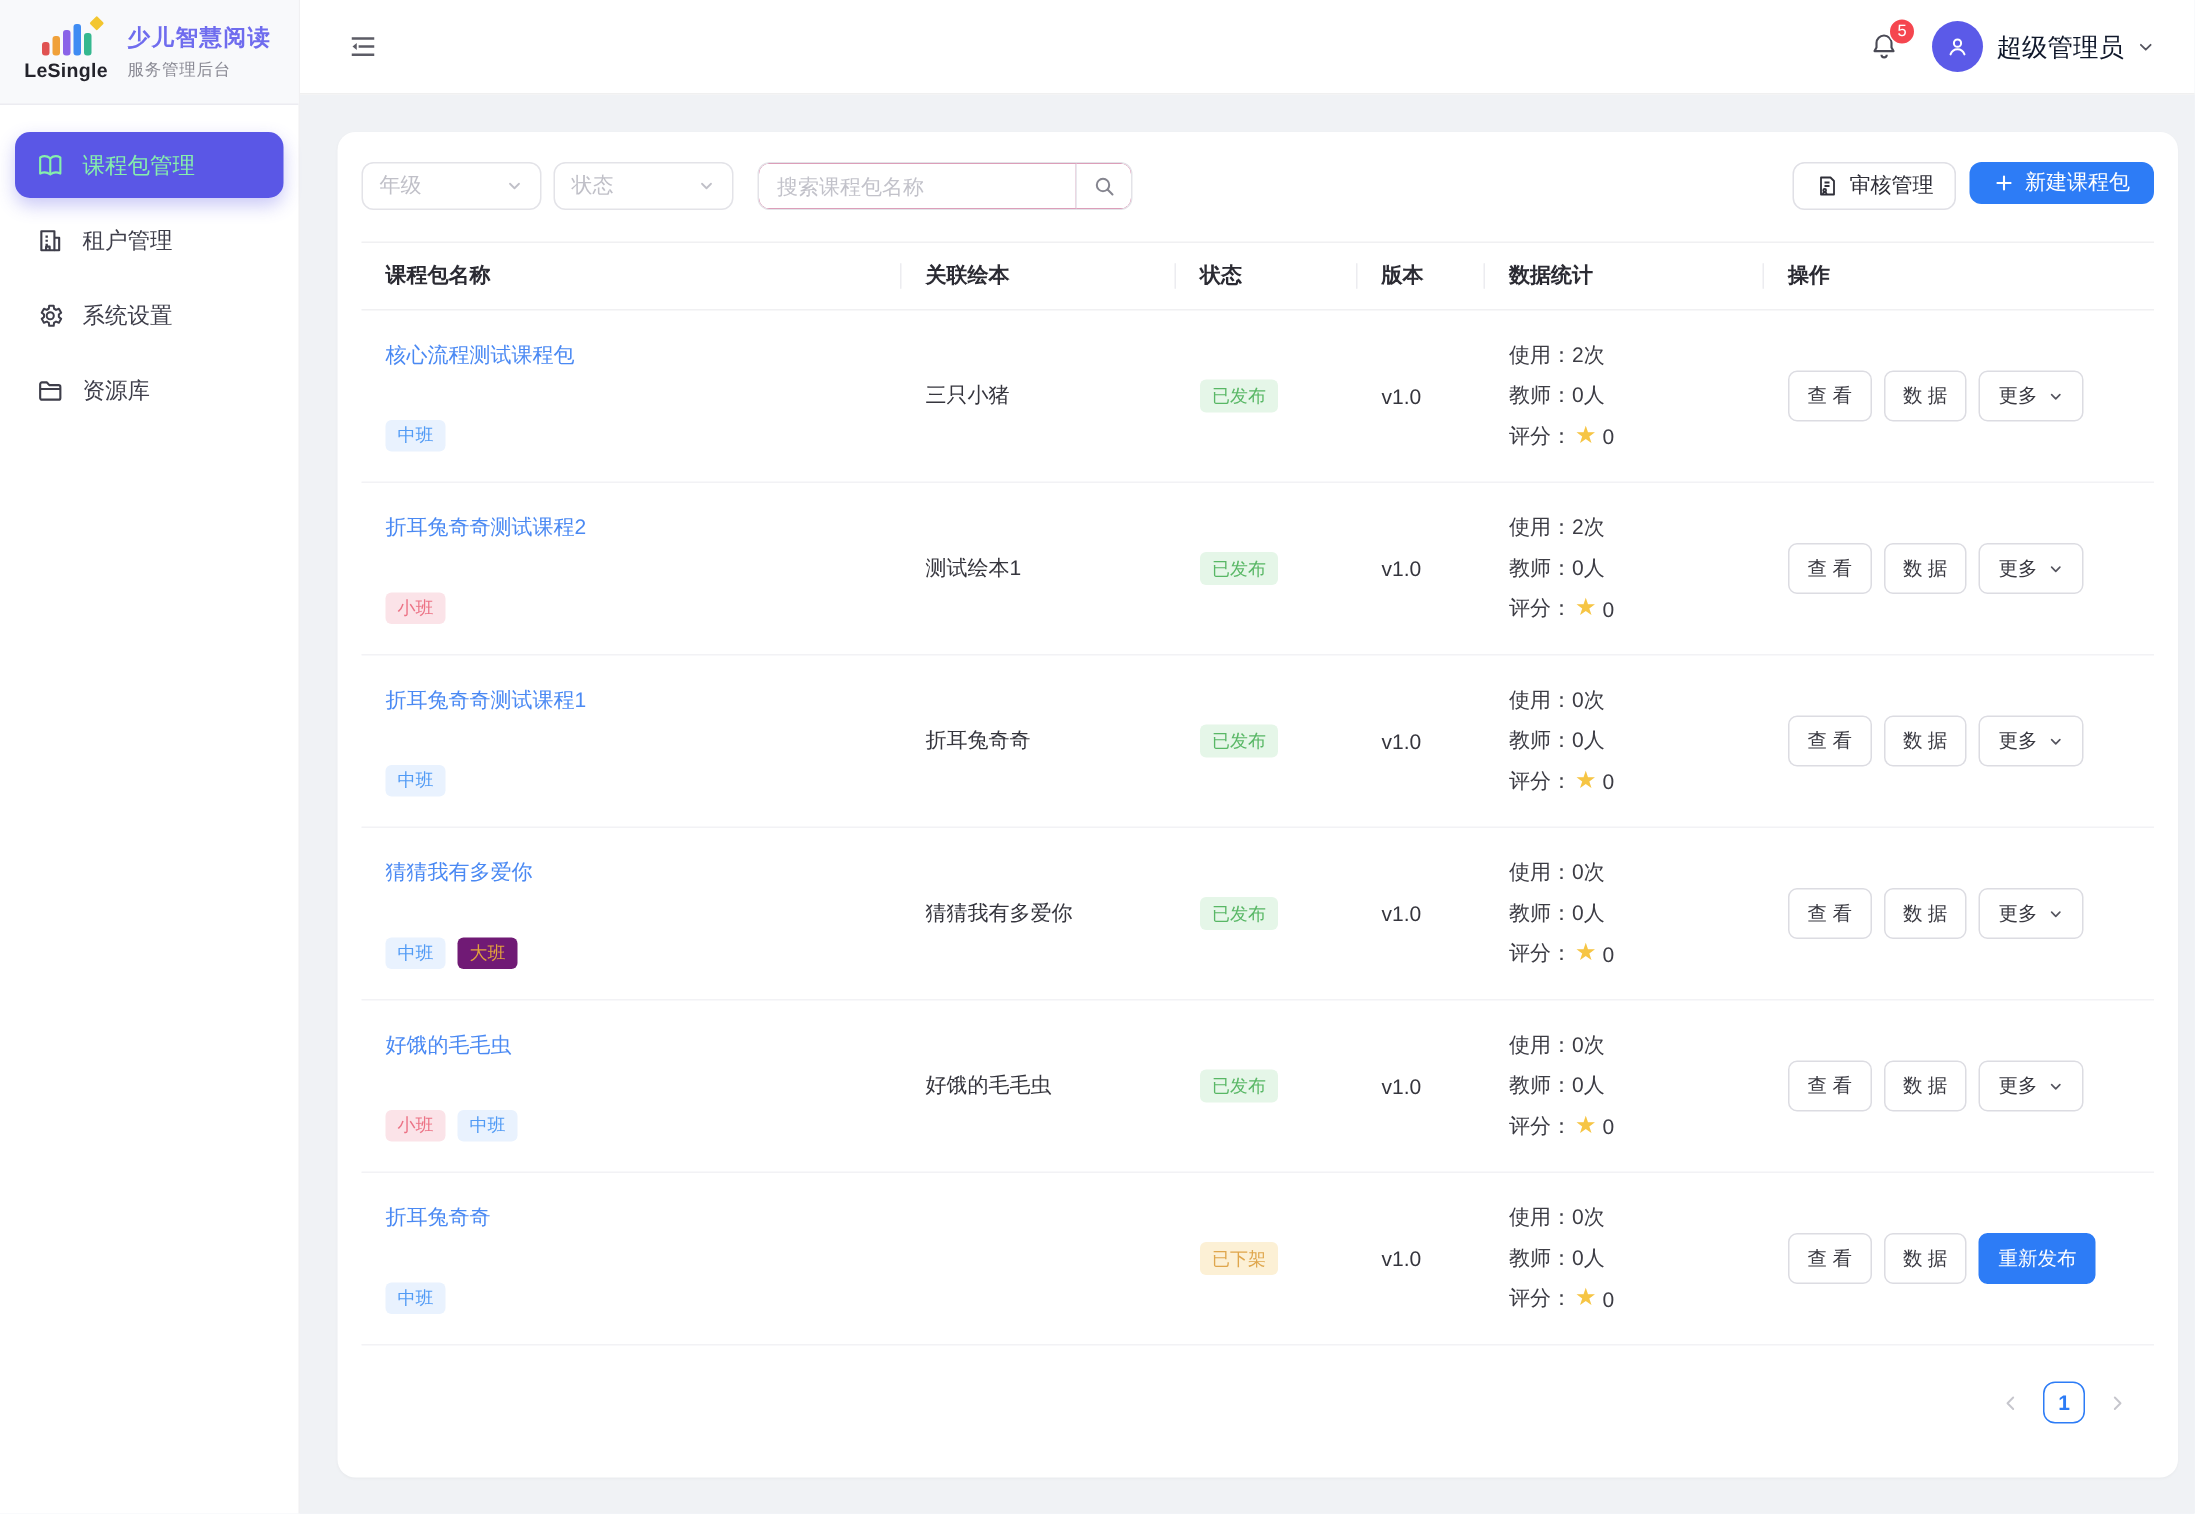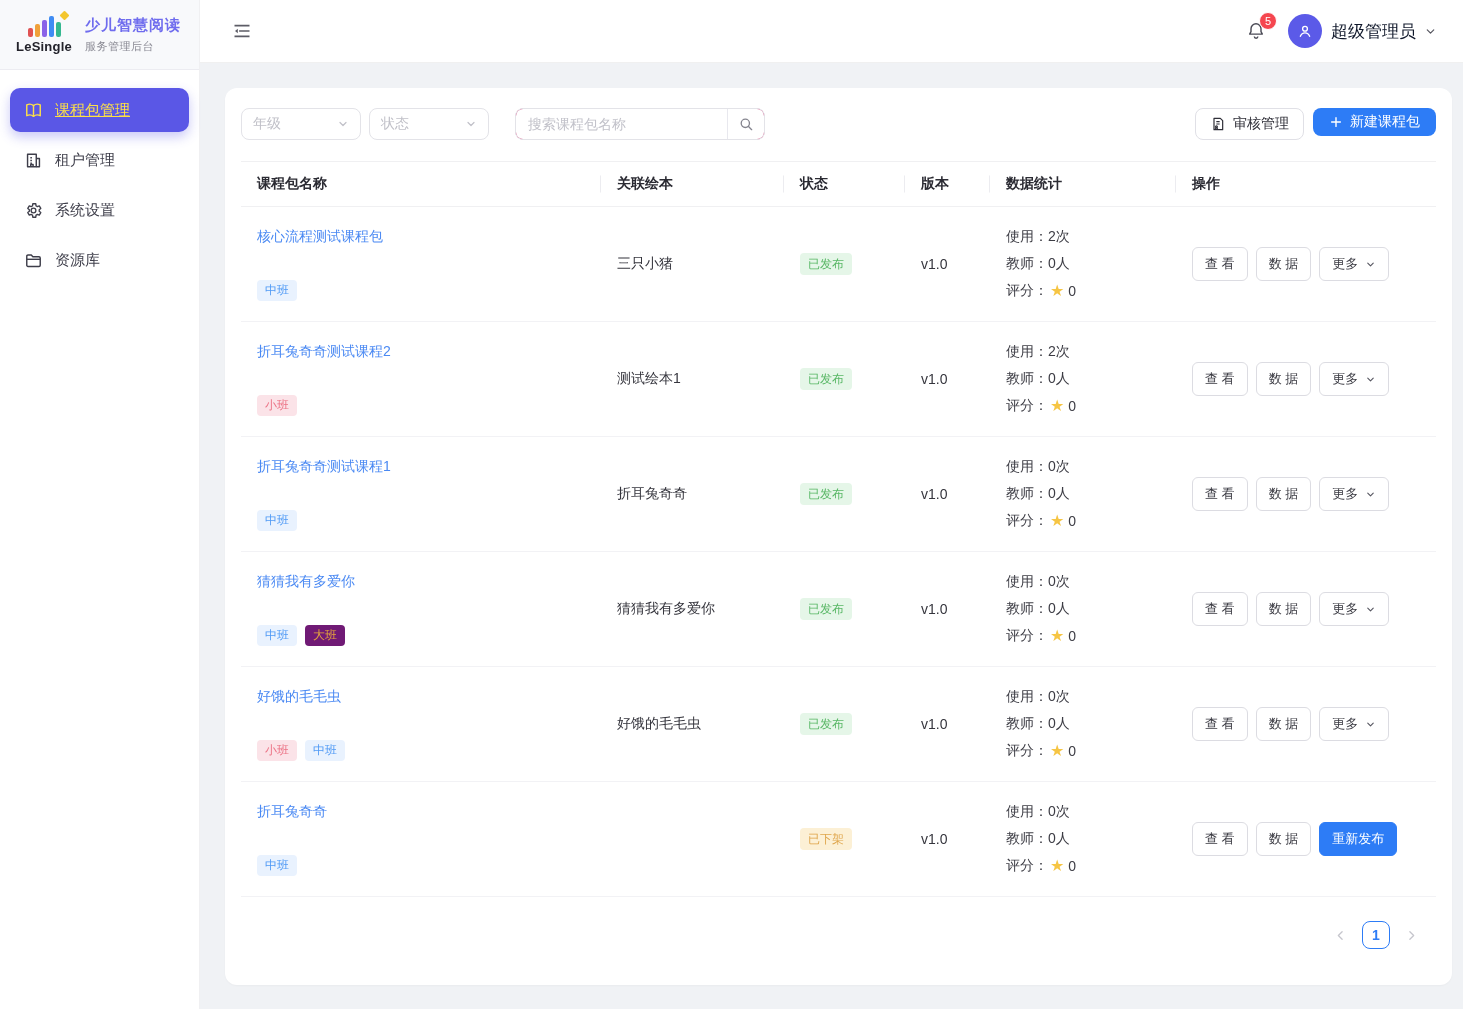--- a/index.html
+++ b/index.html
@@ -15,21 +15,21 @@
   .bars { display:flex; align-items:flex-end; gap:2px; height:22px; position:relative; }
   .bar { width:5px; border-radius:2px; }
   .spark { position:absolute; right:-7px; top:-3px; width:7px; height:7px; background:#f3c62f;
     transform:rotate(45deg); border-radius:1px; }
   .logo-word { font-size:13px; font-weight:700; color:#23232b; margin-top:2px; letter-spacing:.2px; }
   .brand-title { font-size:15px; font-weight:700; color:#6f6cee; letter-spacing:1px; }
   .brand-sub { font-size:11px; color:#8a8a94; margin-top:4px; letter-spacing:.5px; }
   .menu { padding:18px 10px 0; }
   .menu-item { display:flex; align-items:center; gap:12px; height:44px; margin-bottom:6px;
     padding:0 14px; border-radius:10px; color:#3e3e4a; font-size:15px; cursor:pointer; }
-  .menu-item.active { background:#5a57e6; color:#fde047; box-shadow:0 5px 12px rgba(90,87,230,.32);text-decoration:underline; }
+  .menu-item.active { background:#5a57e6; color:#86efac; box-shadow:0 5px 12px rgba(90,87,230,.32); }
   .menu-item svg { flex:0 0 auto; }
 
   
   .header { position:absolute; left:200px; top:0; right:0; height:63px; background:#fff;
     border-bottom:1px solid #f0f0f0; display:flex; align-items:center; padding:0 26px 0 32px; z-index:2; }
   .collapse-btn { color:#5c5c66; cursor:pointer; display:flex; }
   .header-right { margin-left:auto; display:flex; align-items:center; }
   .bell-wrap { position:relative; margin-right:22px; color:#4a4a55; cursor:pointer; display:flex; }
   .badge { position:absolute; top:-9px; right:-11px; min-width:18px; height:18px; background:#f5464f;
     color:#fff; font-size:11px; border-radius:9px; display:flex; align-items:center; justify-content:center;
@@ -45,21 +45,21 @@
   .card { background:#fff; border-radius:12px; height:897px; padding:20px 16px 0;
     box-shadow:0 1px 2px rgba(0,0,0,.03); }
 
   
   .filter-bar { display:flex; align-items:center; gap:8px; margin-bottom:21px; }
   .select { width:120px; height:32px; border:1px solid #e3e3e8; border-radius:8px; background:#fff;
     display:flex; align-items:center; justify-content:space-between; padding:0 11px;
     color:#c0c0c8; font-size:14px; cursor:pointer; }
   .select .caret { color:#c0c0c8; display:flex; }
   .search-box { width:250px; height:32px; border:1px solid #e3e3e8; border-radius:8px;
-    display:flex; align-items:stretch; overflow:hidden; background:#be185d; margin-left:18px; }
+    display:flex; align-items:stretch; overflow:hidden; background:#be185d; margin-left:8px; }
   .search-box input { flex:1; border:none; outline:none; padding:0 12px; font-size:14px; color:#333; }
   .search-box input::placeholder { color:#c2c2ca; }
   .search-btn { width:37px; border:none; border-left:1px solid #e8e8ee; background:#fff;
     display:flex; align-items:center; justify-content:center; color:#85858f; cursor:pointer; }
   .toolbar-right { margin-left:auto; display:flex; gap:9px; }
   .btn-audit { height:32px; padding:0 14px; border:1px solid #e0e0e6; border-radius:8px;
     background:#fff; font-size:14px; color:#2f2f38; display:flex; align-items:center; gap:7px; cursor:pointer; }
   .btn-create { height:28px; padding:0 16px; background:#2d7cf6; color:#fff; border:none;
     border-radius:8px; font-size:14px; display:flex; align-items:center; gap:7px; cursor:pointer;text-align:right; }
 

